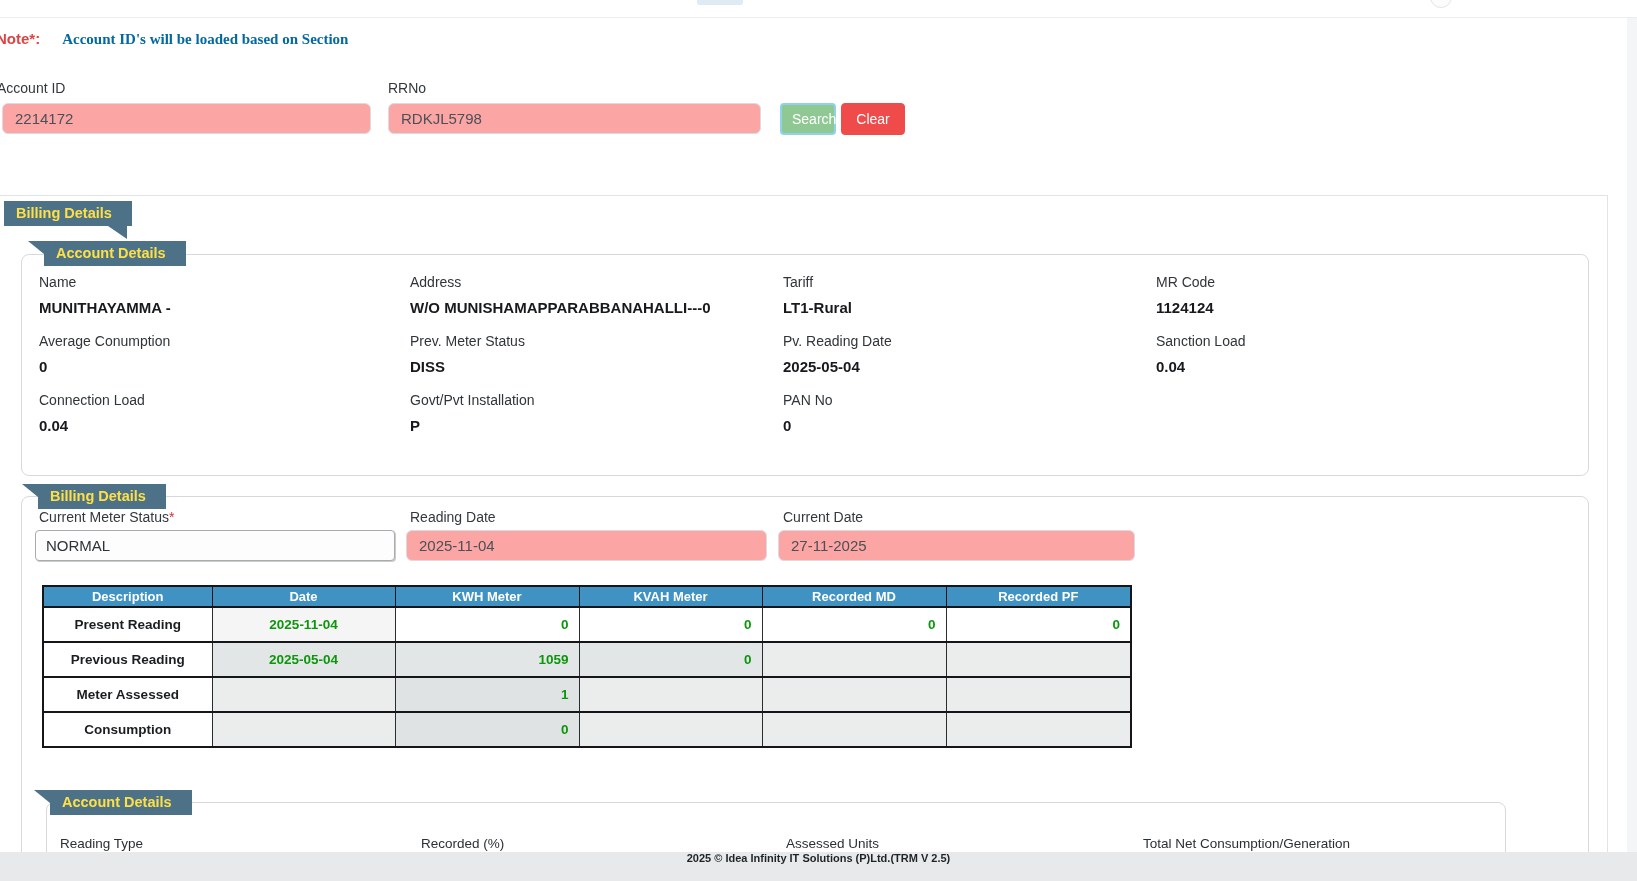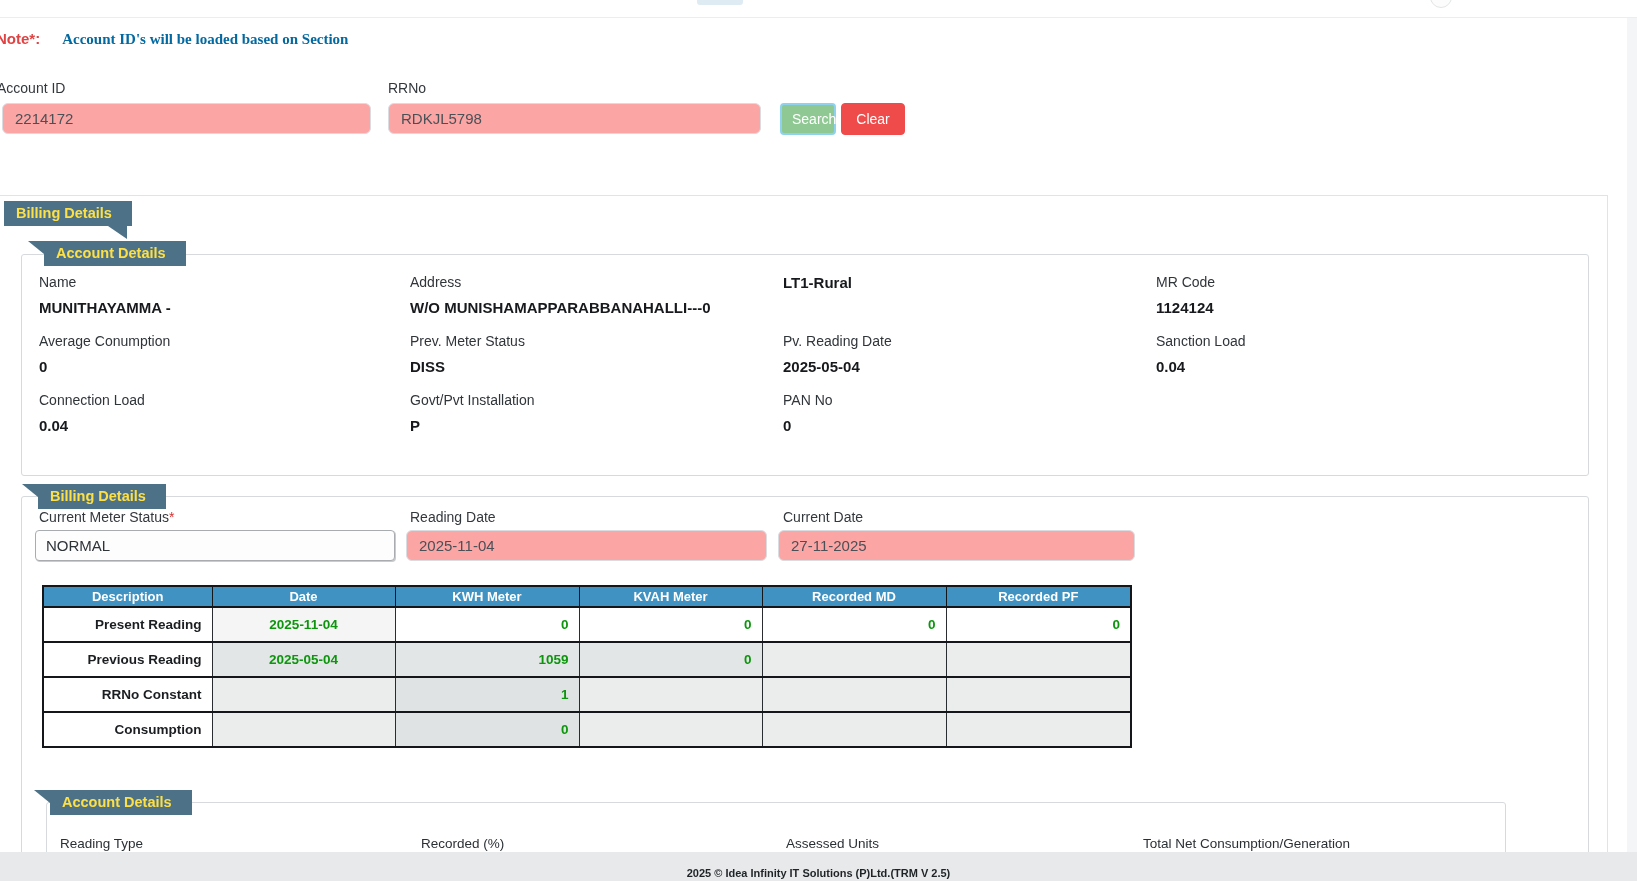--- a/index.html
+++ b/index.html
@@ -24,50 +24,50 @@
   .btn-search { left:780px; top:103px; width:56px; background:#8fc893; border:2px solid #8ed2ee; }
   .btn-clear { left:841px; top:103px; width:64px; background:#ee4b4a; border:1px solid #ee4b4a; }
 
   
   .ribbon { position:absolute; background:#4d7186; color:#fde047; font-weight:bold; font-size:14.5px; padding:4px 20px 5px 12px; white-space:nowrap; z-index:3; }
   .ribbon.tail-br::after { content:""; position:absolute; top:100%; right:5px; width:0; height:0; border-top:13px solid #4d7186; border-left:19px solid transparent; }
   .ribbon.tail-tl::before { content:""; position:absolute; top:0; right:100%; width:0; height:0; border-top:13px solid #4d7186; border-left:16px solid transparent; }
 
   
   .outer-panel { position:absolute; left:-6px; top:195px; width:1614px; height:686px; background:#ffffff; border:1px solid #e1e4e7; }
-  .fs { position:absolute; background:#ffffff; border:1px solid #d6dadd; border-radius:3px; }
+  .fs { position:absolute; background:#ffffff; border:1px solid #d6dadd; border-radius:8px; }
   .fs-account { left:26px; top:58px; width:1568px; height:222px; }
   .fs-billing { left:26px; top:300px; width:1568px; height:560px; }
   .fs-bottom  { left:24px; top:305px; width:1460px; height:110px; }
 
   .fields-grid { display:grid; grid-template-columns:371px 373px 373px auto; padding:19px 0 0 17px; row-gap:17px; }
   .f-label { font-size:14px; color:#30353a; margin-bottom:9px; }
   .f-value { font-size:15px; font-weight:bold; color:#17191c; }
 
   
   .select-box { position:absolute; left:13px; top:33px; width:360px; height:31px; background:#fdfdfd; border:1px solid #a9acae; border-radius:4px; font-size:15px; color:#2e3338; line-height:29px; padding-left:10px; box-shadow:1px 1px 0 #c9cccd; }
 
   
   .meter-table { position:absolute; left:20px; top:88px; border-collapse:collapse; table-layout:fixed; }
   .meter-table th { background:#4092c2; color:#ffffff; font-size:13px; font-weight:bold; text-align:center; height:21px; border:1px solid #14161a; border-bottom:2px solid #14161a; padding:0; }
   .meter-table td { height:35px; border:1px solid #2a2d30; border-top:2px solid #14161a; border-bottom:2px solid #14161a; font-size:13.5px; padding:0 10px; }
   .meter-table { border:2px solid #14161a; }
-  td.desc { font-weight:bold; color:#1b1e21; text-align:right; background:#ffffff; }
+  td.desc { font-weight:bold; color:#1b1e21; text-align:center; background:#ffffff; }
   td.val  { font-weight:bold; color:#0d960d; }
   td.c { text-align:center; }
   td.r { text-align:right; }
   td.bg-light { background:#f5f5f5; }
   td.bg-gray  { background:#e3e6e6; }
   td.bg-dis   { background:#ebecec; }
   td.bg-kwh   { background:#dfe3e3; }
 
   .bottom-label { position:absolute; top:33px; font-size:13.5px; color:#2b3035; white-space:nowrap; }
 
   
-  .footer { position:absolute; left:0; top:852px; width:1637px; height:29px; background:#e8e9eb; z-index:10; display:flex; justify-content:center; align-items:flex-end; padding-bottom:2px; }
+  .footer { position:absolute; left:0; top:852px; width:1637px; height:29px; background:#e8e9eb; z-index:10; display:flex; justify-content:center; align-items:flex-start; padding-bottom:2px; }
   .footer-text { font-size:11px; font-weight:bold; color:#1f2326; }
 </style>
 </head>
 <body>
 
 <div class="page">
   <div class="content-bg"></div>
 
   <div class="topbar">
     <div class="artifact-logo"></div>
@@ -95,20 +95,21 @@
       <div class="fields-grid">
         <div>
           <div class="f-label">Name</div>
           <div class="f-value">MUNITHAYAMMA -</div>
         </div>
         <div>
           <div class="f-label">Address</div>
           <div class="f-value">W/O MUNISHAMAPPARABBANAHALLI---0</div>
         </div>
         <div>
+          <div class="f-label">Tariff</div>
           <div class="f-value">LT1-Rural</div>
         </div>
         <div>
           <div class="f-label">MR Code</div>
           <div class="f-value">1124124</div>
         </div>
         <div>
           <div class="f-label">Average Conumption</div>
           <div class="f-value">0</div>
         </div>
@@ -181,21 +182,21 @@
           </tr>
           <tr>
             <td class="desc">Previous Reading</td>
             <td class="val c bg-gray">2025-05-04</td>
             <td class="val r bg-gray">1059</td>
             <td class="val r bg-gray">0</td>
             <td class="bg-dis"></td>
             <td class="bg-dis"></td>
           </tr>
           <tr>
-            <td class="desc">RRNo Constant</td>
+            <td class="desc">Meter Assessed</td>
             <td class="bg-dis"></td>
             <td class="val r bg-kwh">1</td>
             <td class="bg-dis"></td>
             <td class="bg-dis"></td>
             <td class="bg-dis"></td>
           </tr>
           <tr>
             <td class="desc">Consumption</td>
             <td class="bg-dis"></td>
             <td class="val r bg-kwh">0</td>

